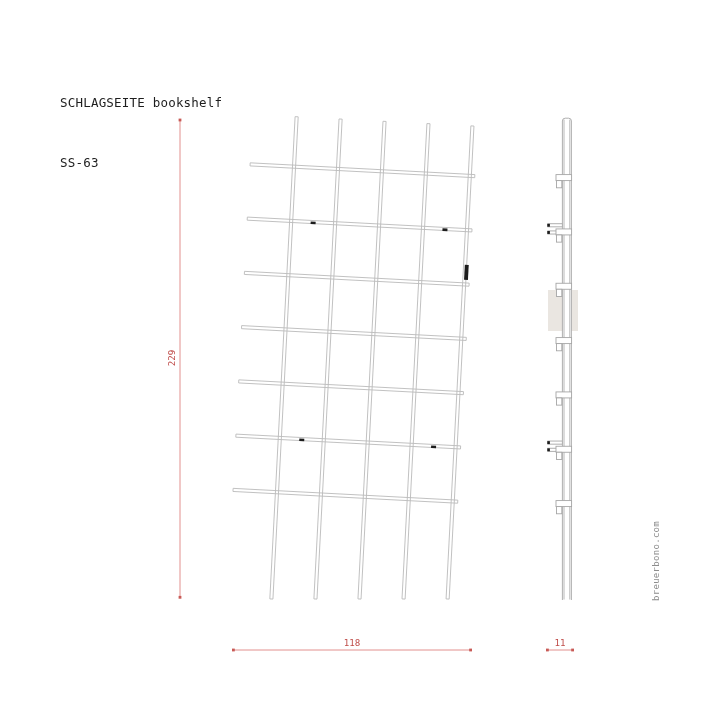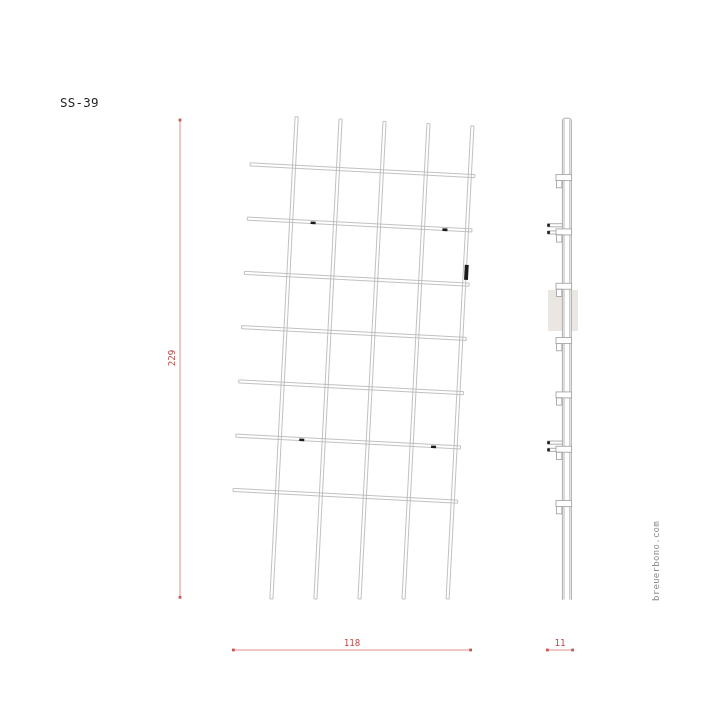--- a/index.html
+++ b/index.html
@@ -17,21 +17,22 @@
     transform-origin:0 0; transform:rotate(-90deg);
     font-size:9px; letter-spacing:0.3px; color:#8d8d8d; white-space:nowrap;
   }
   svg#drawing { position:absolute; left:0; top:0; }
   .dim-label { font-family:"DejaVu Sans Mono", monospace; font-size:9.2px; }
 </style>
 </head>
 <body style="background: rgb(255, 255, 255);">
 
 <div class="title-block" style="color: rgb(30, 30, 30);">
-  <div>SS-39</div>
+  <div>SCHLAGSEITE bookshelf</div>
+  <div>SS-63</div>
 </div>
 
 <svg id="drawing" width="720" height="720" viewBox="0 0 720 720">
     <g transform="translate(352.5,360) rotate(3)">
       <path d="M -70.05 -240 L -70.05 242.91792357439147 M -66.95 -240 L -66.95 242.91792357439147 M -70.05 -240 L -66.95 -240 M -70.05 242.91792357439147 L -66.95 242.91792357439147" fill="none" stroke="#bcbcbc" stroke-width="0.9"></path>
       <path d="M -26.05 -240 L -26.05 240.61198128593765 M -22.95 -240 L -22.95 240.61198128593765 M -26.05 -240 L -22.95 -240 M -26.05 240.61198128593765 L -22.95 240.61198128593765" fill="none" stroke="#bcbcbc" stroke-width="0.9"></path>
       <path d="M 17.95 -240 L 17.95 238.30603899748382 M 21.05 -240 L 21.05 238.30603899748382 M 17.95 -240 L 21.05 -240 M 17.95 238.30603899748382 L 21.05 238.30603899748382" fill="none" stroke="#bcbcbc" stroke-width="0.9"></path>
       <path d="M 61.95 -240 L 61.95 236.00009670903 M 65.05 -240 L 65.05 236.00009670903 M 61.95 -240 L 65.05 -240 M 61.95 236.00009670903 L 65.05 236.00009670903" fill="none" stroke="#bcbcbc" stroke-width="0.9"></path>
       <path d="M 105.95 -240 L 105.95 233.69415442057618 M 109.05 -240 L 109.05 233.69415442057618 M 105.95 -240 L 109.05 -240 M 105.95 233.69415442057618 L 109.05 233.69415442057618" fill="none" stroke="#bcbcbc" stroke-width="0.9"></path>
       <path d="M -112.5 -191.55 L 112.5 -191.55 M -112.5 -188.45 L 112.5 -188.45 M -112.5 -191.55 L -112.5 -188.45 M 112.5 -191.55 L 112.5 -188.45" fill="none" stroke="#bcbcbc" stroke-width="0.9"></path>

